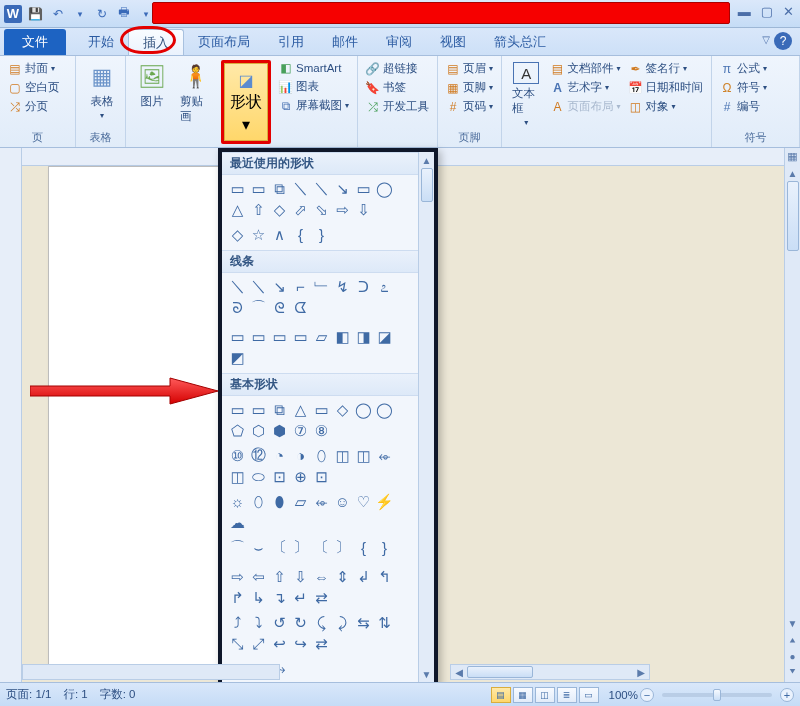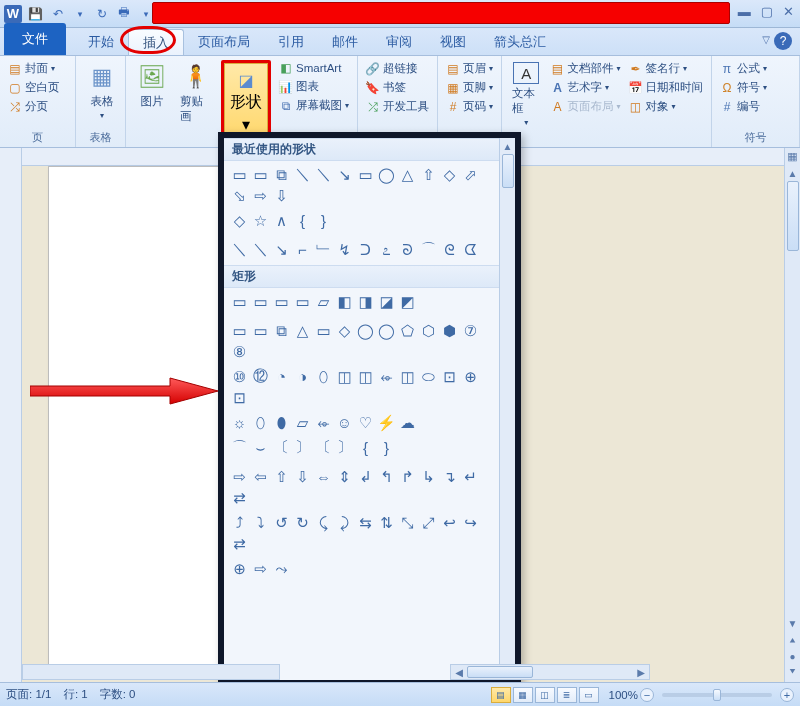--- a/index.html
+++ b/index.html
@@ -17,21 +17,21 @@
   .redband { position:absolute; left:152px; right:70px; top:2px; height:22px; background:#f60000; border:1px solid #aa0000; border-radius:2px;}
   .win-controls { position:absolute; right:6px; top:4px; display:flex; gap:10px; color:#4b6ea8; font-size:13px;}
   .win-controls span { cursor:pointer; }
 
   
   .menubar {
     height: 28px; background: linear-gradient(#d9e7fa,#cde0f7);
     display:flex; align-items:flex-end; padding-left:4px; border-bottom:1px solid #a6bedd;
     position:relative;
   }
-  .file-tab { background:#1d63c2; color:#fff; height:32px; padding:0 18px; display:flex; align-items:center; font-size:13px; border-radius:3px 3px 0 0; margin-right:8px;}
+  .file-tab { background:#1d63c2; color:#fff; height:26px; padding:0 18px; display:flex; align-items:center; font-size:13px; border-radius:3px 3px 0 0; margin-right:8px;}
   .tab { color:#2b5ba2; font-size:13px; padding:0 14px; height:26px; display:flex; align-items:center; cursor:pointer;}
   .tab.active { background:linear-gradient(#f9fcff,#eaf2fd); border:1px solid #a8c1df; border-bottom:none; color:#33527d; border-radius:3px 3px 0 0; }
   .circle-insert { position:absolute; left:120px; top:-2px; width:56px; height:28px; border:3px solid #e30000; border-radius:50%/60%; pointer-events:none; }
   .help-btn { position:absolute; right:8px; top:4px; width:18px; height:18px; background:#3a6ab8; color:#fff; border-radius:50%; font-size:12px; display:flex; align-items:center; justify-content:center;}
   .drop-arrow { position:absolute; right:30px; top:6px; color:#4b6ea8; font-size:10px;}
 
   
   .ribbon {
     height: 92px; background: linear-gradient(#eff5fd,#e1ecf9);
     border-bottom:1px solid #a6bedd; display:flex; position:relative;
@@ -71,22 +71,22 @@
   
   .vscroll { position:absolute; top:148px; right:0; bottom:24px; width:16px; background:#dfe9f7; border-left:1px solid #b9cde6; display:flex; flex-direction:column; align-items:center; }
   .vscroll .arrow { width:16px; height:16px; display:flex; align-items:center; justify-content:center; color:#5b7bab; font-size:10px; cursor:pointer;}
   .vscroll .track { flex:1; width:16px; position:relative;}
   .vscroll .thumb { position:absolute; top:0; left:2px; right:2px; height:70px; background:linear-gradient(#e9f1fc,#cadef6); border:1px solid #9ab6d8; border-radius:2px; cursor:pointer;}
   .vscroll .nav { width:16px; padding:4px 0; display:flex; flex-direction:column; gap:4px; align-items:center; font-size:10px; color:#5b7bab;}
   .vscroll .nav span{cursor:pointer;}
 
   
   .gallery {
-    position:absolute; left:218px; top:132px; width:303px; bottom:20px;
-    background:#f2f6fc; border:6px solid #0f172a; box-shadow:3px 3px 8px rgba(0,0,0,.25);
+    position:absolute; left:218px; top:148px; width:220px; bottom:20px;
+    background:#f2f6fc; border:4px solid #0f172a; box-shadow:3px 3px 8px rgba(0,0,0,.25);
     overflow:hidden; font-size:12px; color:#2d4f82;
   }
   .gallery .gscroll {
     position:absolute; right:0; top:0; bottom:0; width:16px; background:#e2ebf8; border-left:1px solid #b9cde6;
     display:flex; flex-direction:column; align-items:center;
   }
   .gallery .gscroll .arrow{width:16px;height:16px;display:flex;align-items:center;justify-content:center;color:#5b7bab;font-size:10px;cursor:pointer;}
   .gallery .gscroll .gtrack{flex:1;position:relative;width:16px;}
   .gallery .gscroll .gthumb{position:absolute;top:0;left:2px;right:2px;height:34px;background:linear-gradient(#e9f1fc,#cadef6);border:1px solid #9ab6d8;border-radius:2px;cursor:pointer;}
   .gallery-inner { position:absolute; left:0; right:16px; top:0; bottom:0; overflow:hidden; }
@@ -385,48 +385,49 @@
         <span class="shape">⇩</span>
       </div>
     <div class="cat-grid" style="padding-top:0">
         <span class="shape">◇</span>
         <span class="shape">☆</span>
         <span class="shape">∧</span>
         <span class="shape">{</span>
         <span class="shape">}</span>
       </div>
 
+    <div class="cat-head">线条</div>
     <div class="cat-grid">
         <span class="shape">＼</span>
         <span class="shape">＼</span>
         <span class="shape">↘</span>
         <span class="shape">⌐</span>
         <span class="shape">﹂</span>
         <span class="shape">↯</span>
         <span class="shape">ᑐ</span>
         <span class="shape">೭</span>
         <span class="shape">ᘐ</span>
         <span class="shape">⌒</span>
         <span class="shape">ᘓ</span>
         <span class="shape">ᗧ</span>
       </div>
 
-    <div class="cat-head">矩形</div>
     <div class="cat-grid">
         <span class="shape">▭</span>
         <span class="shape">▭</span>
         <span class="shape">▭</span>
         <span class="shape">▭</span>
         <span class="shape">▱</span>
         <span class="shape">◧</span>
         <span class="shape">◨</span>
         <span class="shape">◪</span>
         <span class="shape">◩</span>
       </div>
 
+    <div class="cat-head">基本形状</div>
     <div class="cat-grid">
         <span class="shape">▭</span>
         <span class="shape">▭</span>
         <span class="shape">⧉</span>
         <span class="shape">△</span>
         <span class="shape">▭</span>
         <span class="shape">◇</span>
         <span class="shape">◯</span>
         <span class="shape">◯</span>
         <span class="shape">⬠</span>

